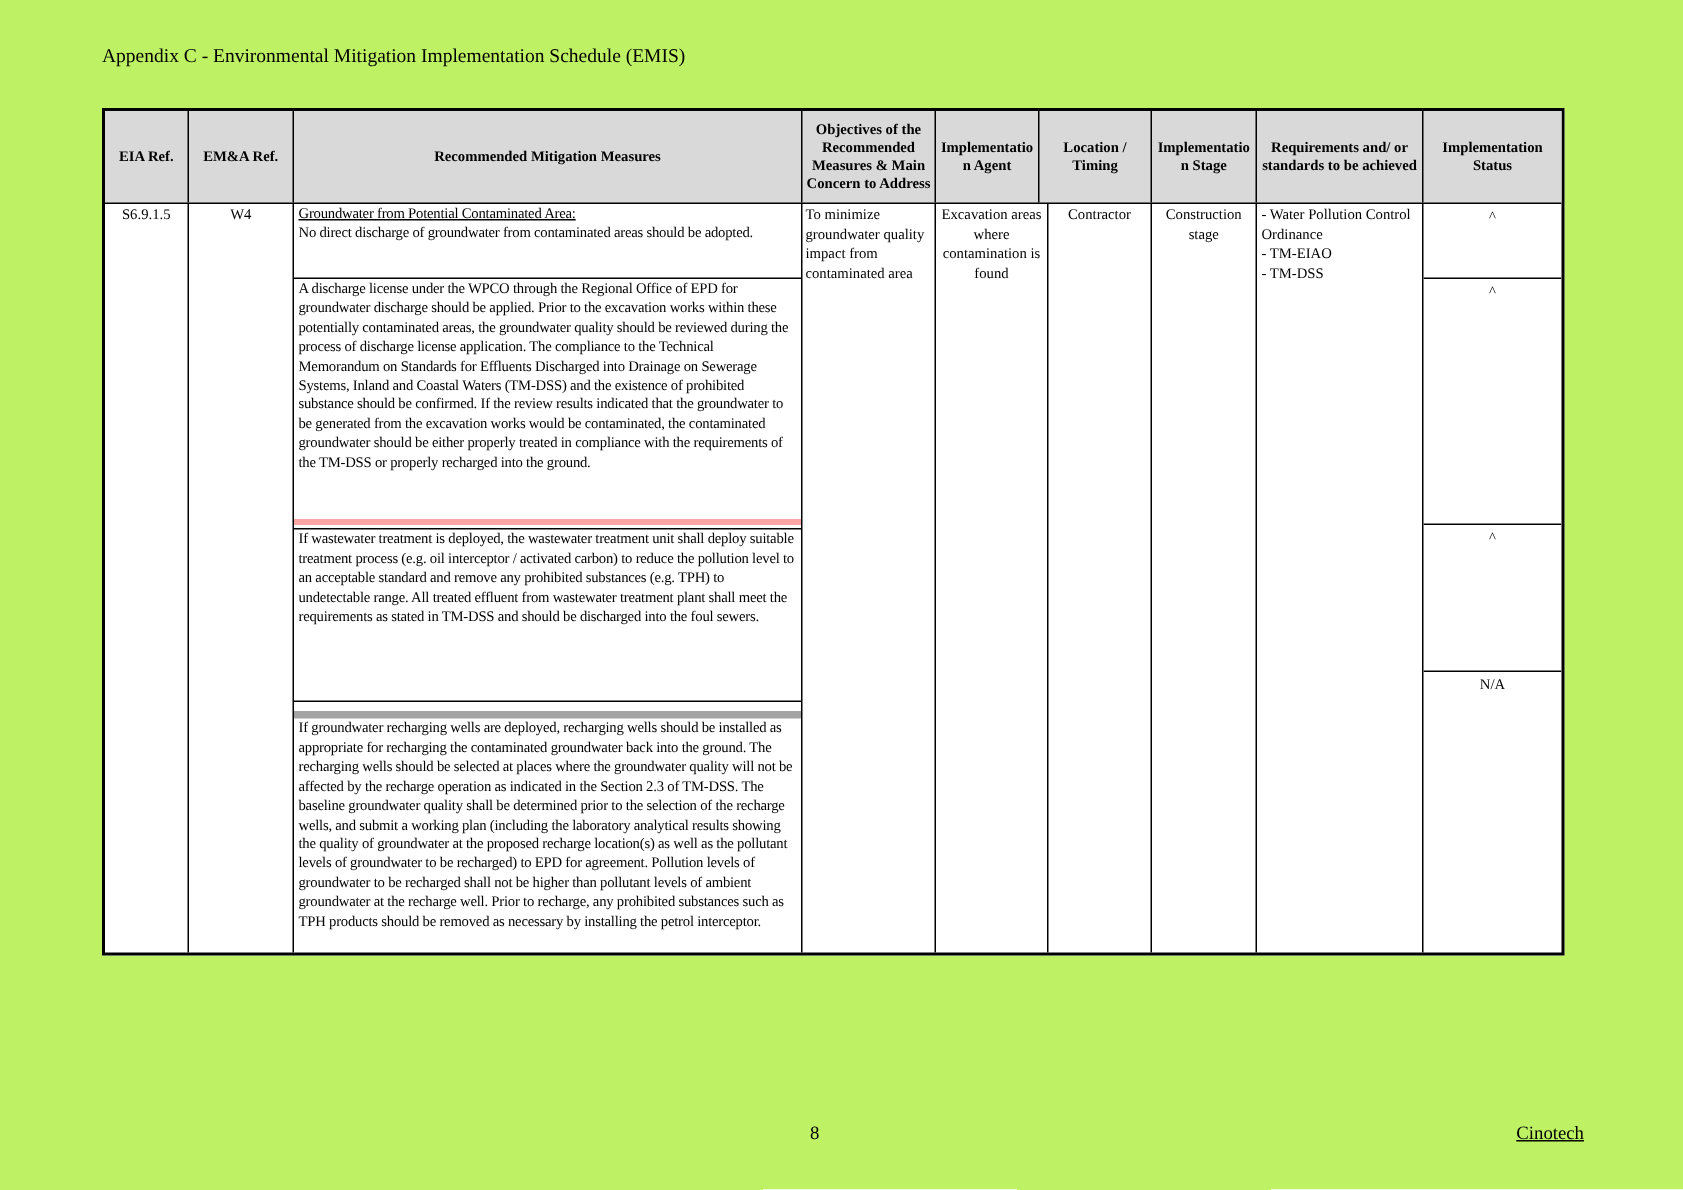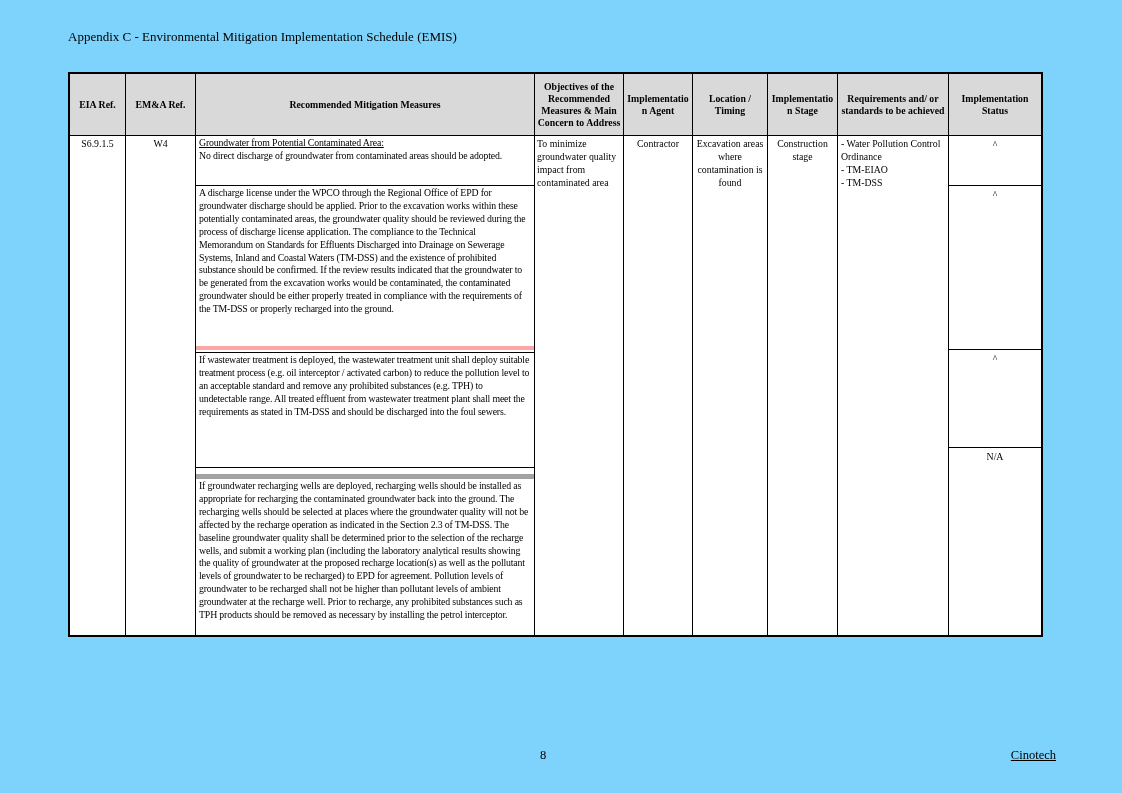--- a/index.html
+++ b/index.html
@@ -1,18 +1,18 @@
 <!DOCTYPE html>
 <html><head>
 <meta charset="utf-8">
 <style>
   * { margin:0; padding:0; box-sizing:border-box; }
   html,body { background:#ffffff; }
   .page {
-    position:relative; width:1122px; height:793px; background:#7dd3fc;
+    position:relative; width:1122px; height:793px; background:#bef264;
     font-family:"Liberation Serif","DejaVu Serif",serif; color:#000000;
     overflow:hidden;
   }
   .doc-title { position:absolute; left:68px; top:29px; font-size:13px; white-space:nowrap; }
 
   .emis-table { position:absolute; left:68px; top:72px; width:975px; height:565px; border:2px solid #000; background:#fff; }
 
   .thead { display:flex; height:62px; background:#d9d9d9; border-bottom:1px solid #000; }
   .th {
     border-right:1px solid #000; font-weight:bold; font-size:9.8px; line-height:12px;
@@ -83,22 +83,22 @@
           <div>No direct discharge of groundwater from contaminated areas should be adopted.</div>
         </div>
         <div class="mbox mb2">A discharge license under the WPCO through the Regional Office of EPD for groundwater discharge should be applied. Prior to the excavation works within these potentially contaminated areas, the groundwater quality should be reviewed during the process of discharge license application. The compliance to the Technical Memorandum on Standards for Effluents Discharged into Drainage on Sewerage Systems, Inland and Coastal Waters (TM-DSS) and the existence of prohibited substance should be confirmed. If the review results indicated that the groundwater to be generated from the excavation works would be contaminated, the contaminated groundwater should be either properly treated in compliance with the requirements of the TM-DSS or properly recharged into the ground.</div>
         <div class="g1"></div>
         <div class="mbox mb3">If wastewater treatment is deployed, the wastewater treatment unit shall deploy suitable treatment process (e.g. oil interceptor / activated carbon) to reduce the pollution level to an acceptable standard and remove any prohibited substances (e.g. TPH) to undetectable range. All treated effluent from wastewater treatment plant shall meet the requirements as stated in TM-DSS and should be discharged into the foul sewers.</div>
         <div class="g2"></div>
         <div class="mbox mb4">If groundwater recharging wells are deployed, recharging wells should be installed as appropriate for recharging the contaminated groundwater back into the ground. The recharging wells should be selected at places where the groundwater quality will not be affected by the recharge operation as indicated in the Section 2.3 of TM-DSS. The baseline groundwater quality shall be determined prior to the selection of the recharge wells, and submit a working plan (including the laboratory analytical results showing the quality of groundwater at the proposed recharge location(s) as well as the pollutant levels of groundwater to be recharged) to EPD for agreement. Pollution levels of groundwater to be recharged shall not be higher than pollutant levels of ambient groundwater at the recharge well. Prior to recharge, any prohibited substances such as TPH products should be removed as necessary by installing the petrol interceptor.</div>
       </div>
 
       <div class="td c4">To minimize groundwater quality impact from contaminated area</div>
+      <div class="td c6 top-center">Excavation areas where contamination is found</div>
       <div class="td c5 top-center">Contractor</div>
-      <div class="td c6 top-center">Excavation areas where contamination is found</div>
       <div class="td c7 top-center">Construction stage</div>
 
       <div class="td c8">
         <div>- Water Pollution Control Ordinance</div>
         <div>- TM-EIAO</div>
         <div>- TM-DSS</div>
       </div>
 
       <div class="td c9 last">
         <div class="sbox s1">^</div>

